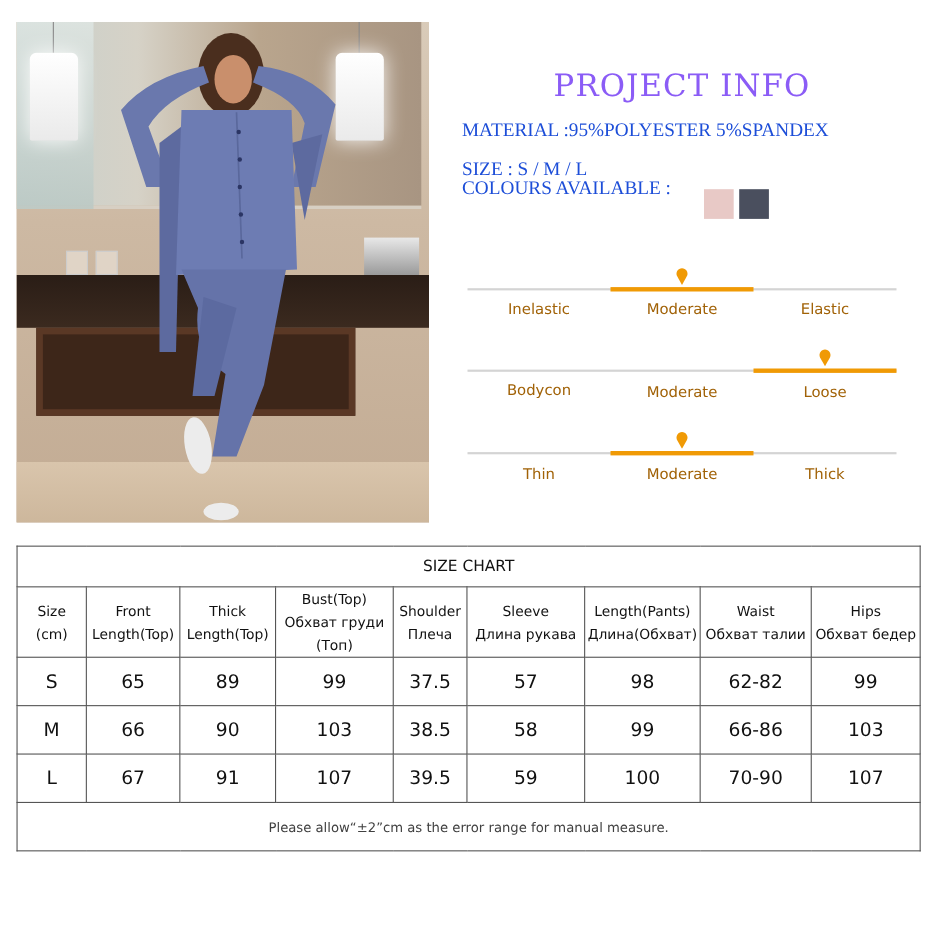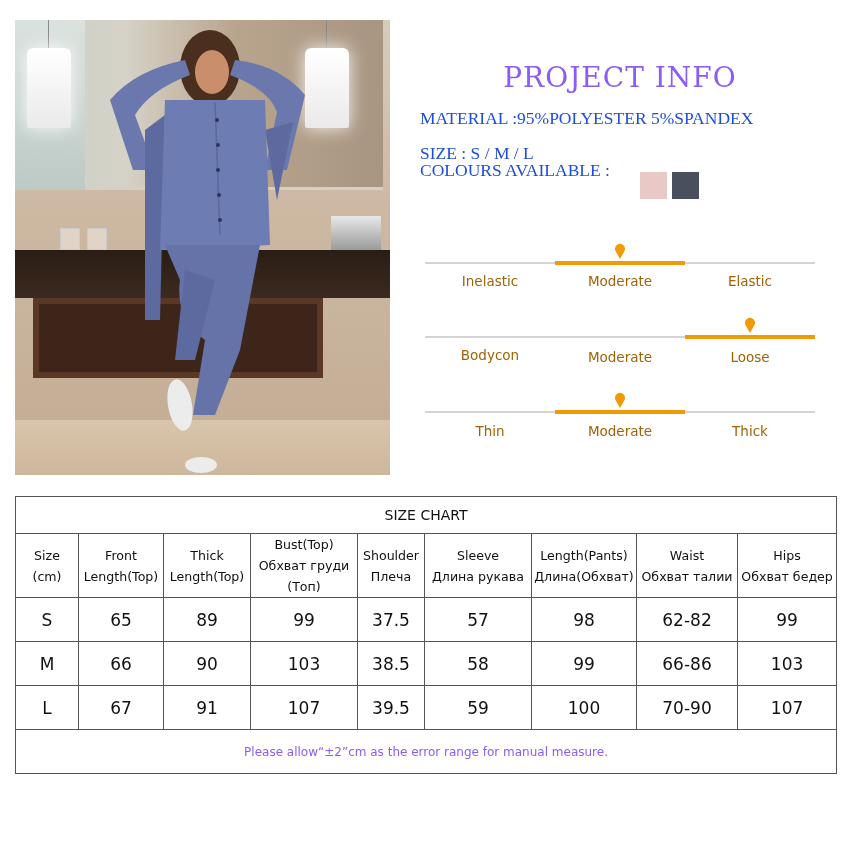--- a/index.html
+++ b/index.html
@@ -44,21 +44,21 @@
   .scale .pin { position: absolute; width: 12px; height: 16px; }
   .scale .lbl { position: absolute; width: 130px; text-align: center; font-family: "DejaVu Sans", sans-serif; font-size: 13.5px; color: #a16207; }
 
   
   table.chart { position: absolute; left: 15px; top: 496px; width: 821px; border-collapse: collapse;
     font-family: "DejaVu Sans", sans-serif; color: #111; table-layout: fixed; }
   table.chart td, table.chart th { border: 1.5px solid #555; text-align: center; vertical-align: middle; font-weight: normal; }
   .chart .title-row th { height: 37px; font-size: 14px; }
   .chart .head-row th { height: 64px; font-size: 12.6px; line-height: 21px; padding: 0 1px; white-space: nowrap; }
   .chart .data-row td { height: 44px; font-size: 17px; }
-  .chart .note-row td { height: 44px; font-size: 12px; color: #8b5cf6; }
+  .chart .note-row td { height: 44px; font-size: 12px; color: #404040; }
 </style>
 </head>
 <body>
 
 <div class="photo">
   <div class="mirror"></div>
   <div class="mirror-glass"></div>
   <div class="lamp-cord" style="left:33px;top:0;"></div>
   <div class="lamp l1"></div>
   <div class="lamp-cord" style="left:311px;top:0;"></div>

